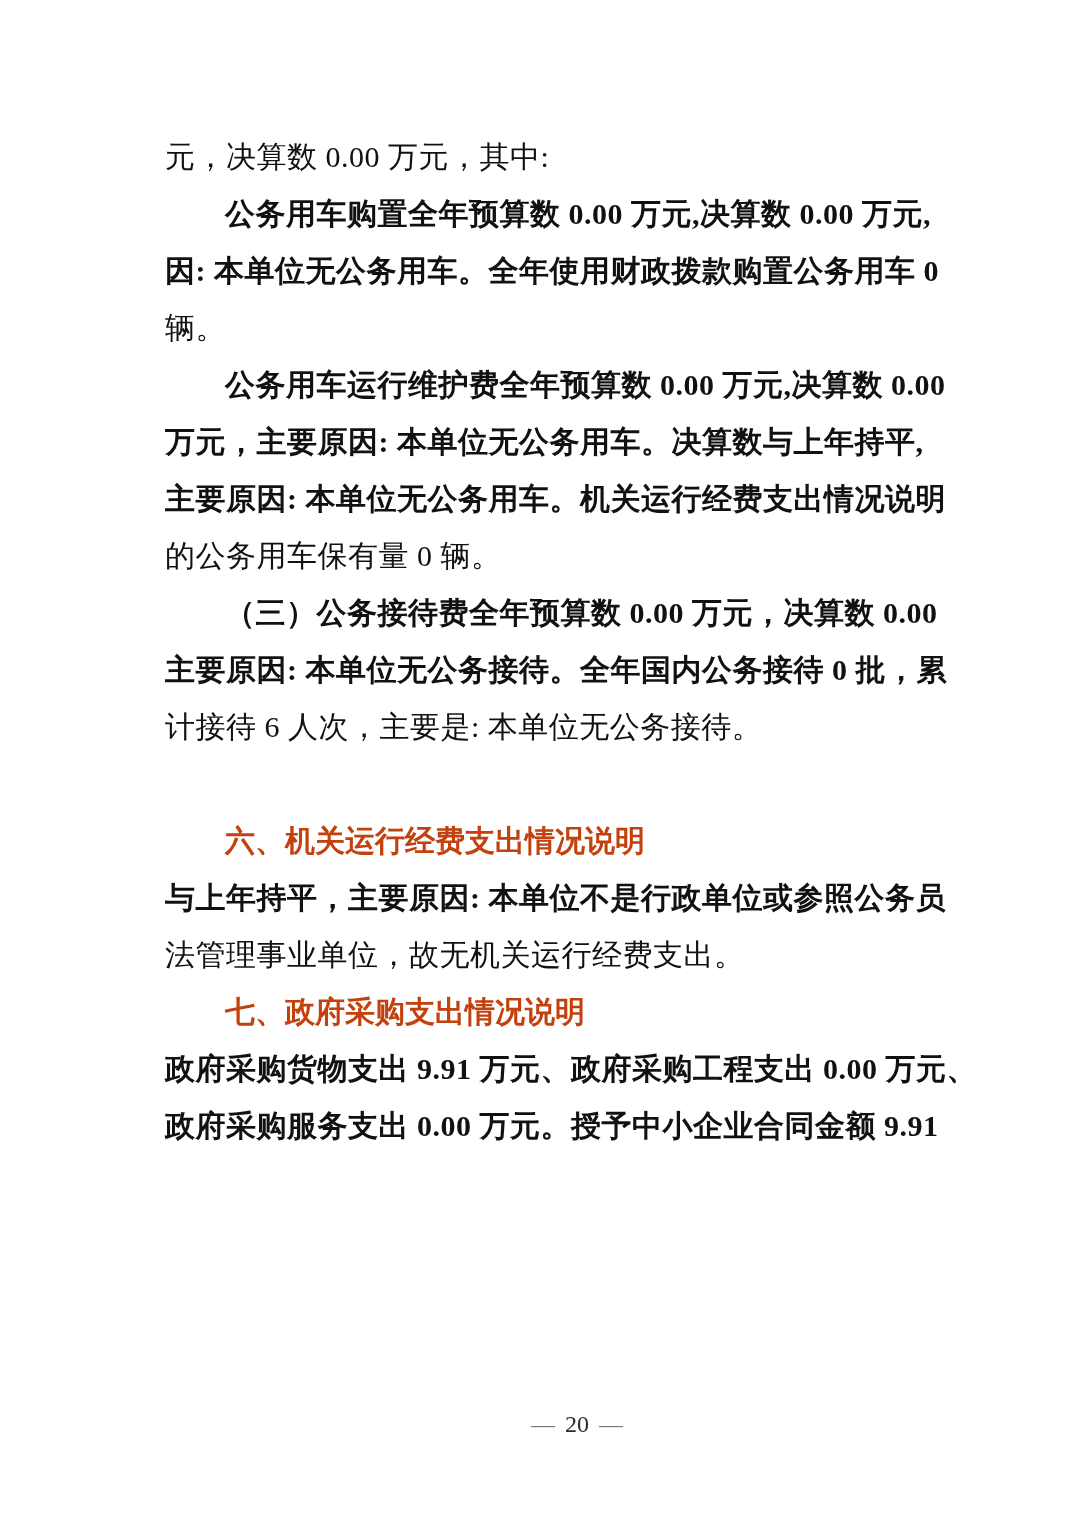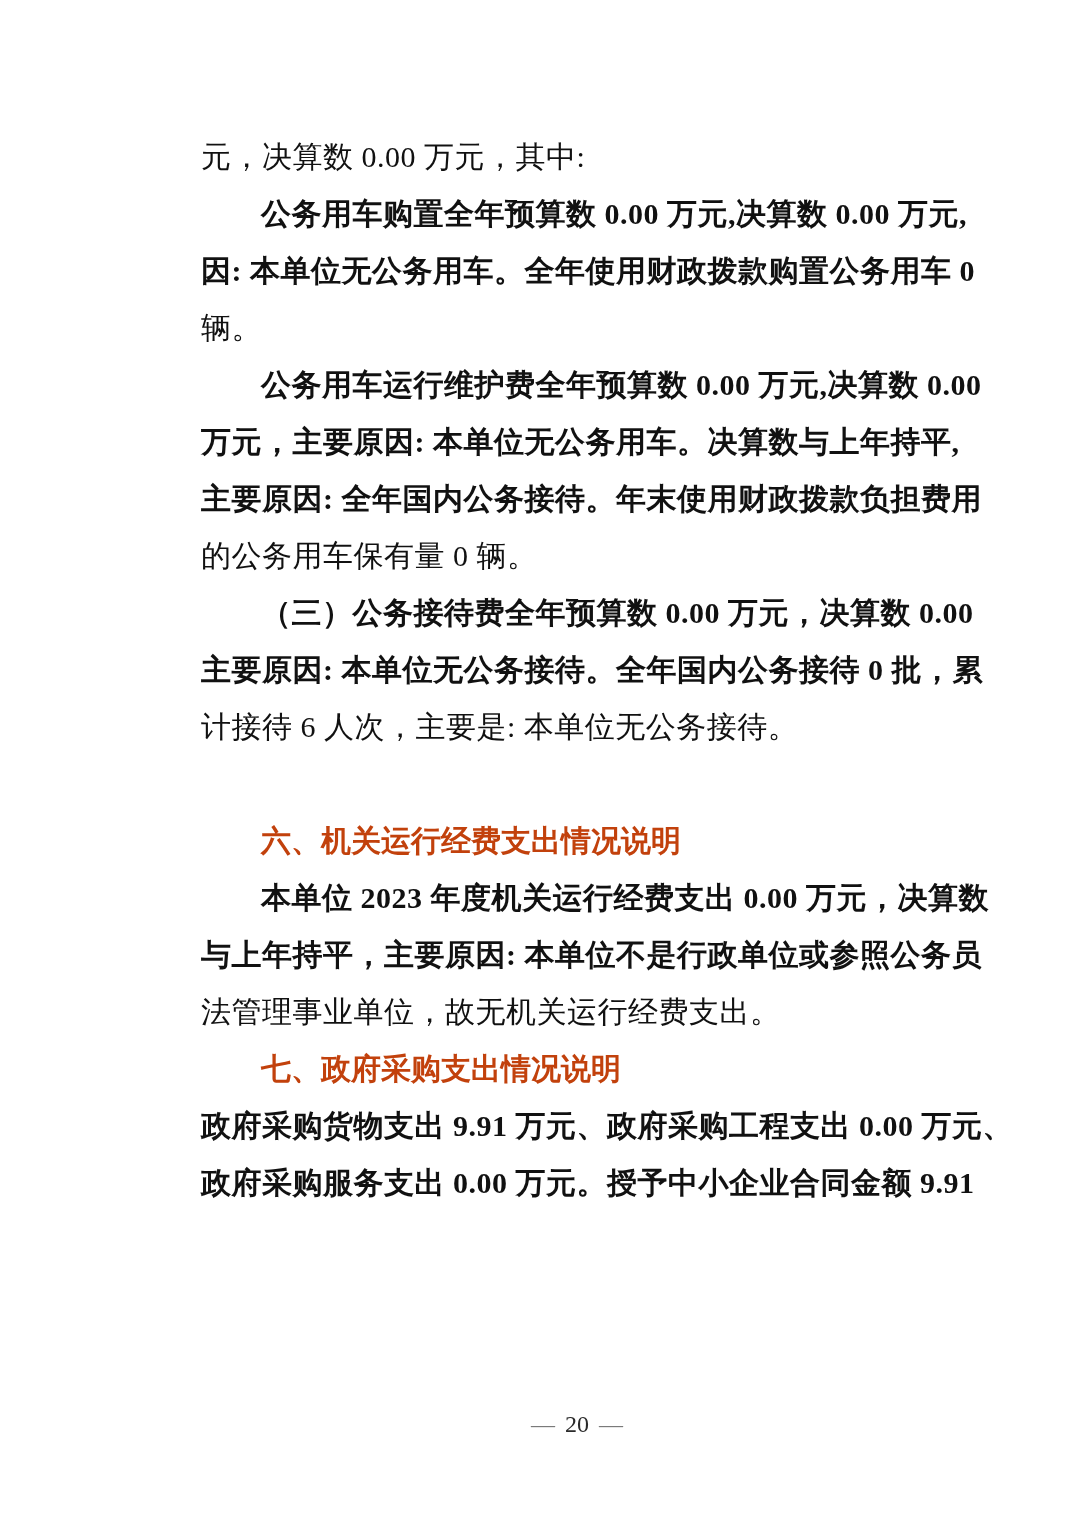--- a/index.html
+++ b/index.html
@@ -15,21 +15,20 @@
     background: #ffffff;
     overflow: hidden;
     font-family: "Liberation Serif", "DejaVu Serif", serif;
     color: #111111;
   }
   .content {
     position: absolute;
     left: 165px;
     top: 128px;
     width: 757px;
-    margin-left: 36px;
   }
   .line {
     font-size: 30px;
     line-height: 57px;
     height: 57px;
     white-space: nowrap;
     text-align: justify;
     letter-spacing: 0.5px;
   }
   .just {
@@ -73,27 +72,26 @@
 <body>
 
 <div class="page">
   <div class="content">
     <div class="line">元，决算数 0.00 万元，其中:</div>
     <div class="line ind just">公务用车购置全年预算数 0.00 万元,决算数 0.00 万元,</div>
     <div class="line just">因: 本单位无公务用车。全年使用财政拨款购置公务用车 0</div>
     <div class="line">辆。</div>
     <div class="line ind just">公务用车运行维护费全年预算数 0.00 万元,决算数 0.00</div>
     <div class="line just">万元，主要原因: 本单位无公务用车。决算数与上年持平,</div>
-    <div class="line just">主要原因: 全年国内公务接待。年末使用财政拨款负担费用</div>
+    <div class="line just">主要原因: 本单位无公务用车。机关运行经费支出情况说明</div>
     <div class="line">的公务用车保有量 0 辆。</div>
     <div class="line ind just">（三）公务接待费全年预算数 0.00 万元，决算数 0.00</div>
     <div class="line just">主要原因: 本单位无公务接待。全年国内公务接待 0 批，累</div>
     <div class="line">计接待 6 人次，主要是: 本单位无公务接待。</div>
     <div class="line heading ind gap-above">六、机关运行经费支出情况说明</div>
-    <div class="line ind just">本单位 2023 年度机关运行经费支出 0.00 万元，决算数</div>
     <div class="line just">与上年持平，主要原因: 本单位不是行政单位或参照公务员</div>
     <div class="line">法管理事业单位，故无机关运行经费支出。</div>
     <div class="line heading ind">七、政府采购支出情况说明</div>
     <div class="line just">政府采购货物支出 9.91 万元、政府采购工程支出 0.00 万元、</div>
     <div class="line just">政府采购服务支出 0.00 万元。授予中小企业合同金额 9.91</div>
   </div>
 
   <div class="footer">
     <span class="dash">—</span><span class="num">20</span><span class="dash">—</span>
   </div>

